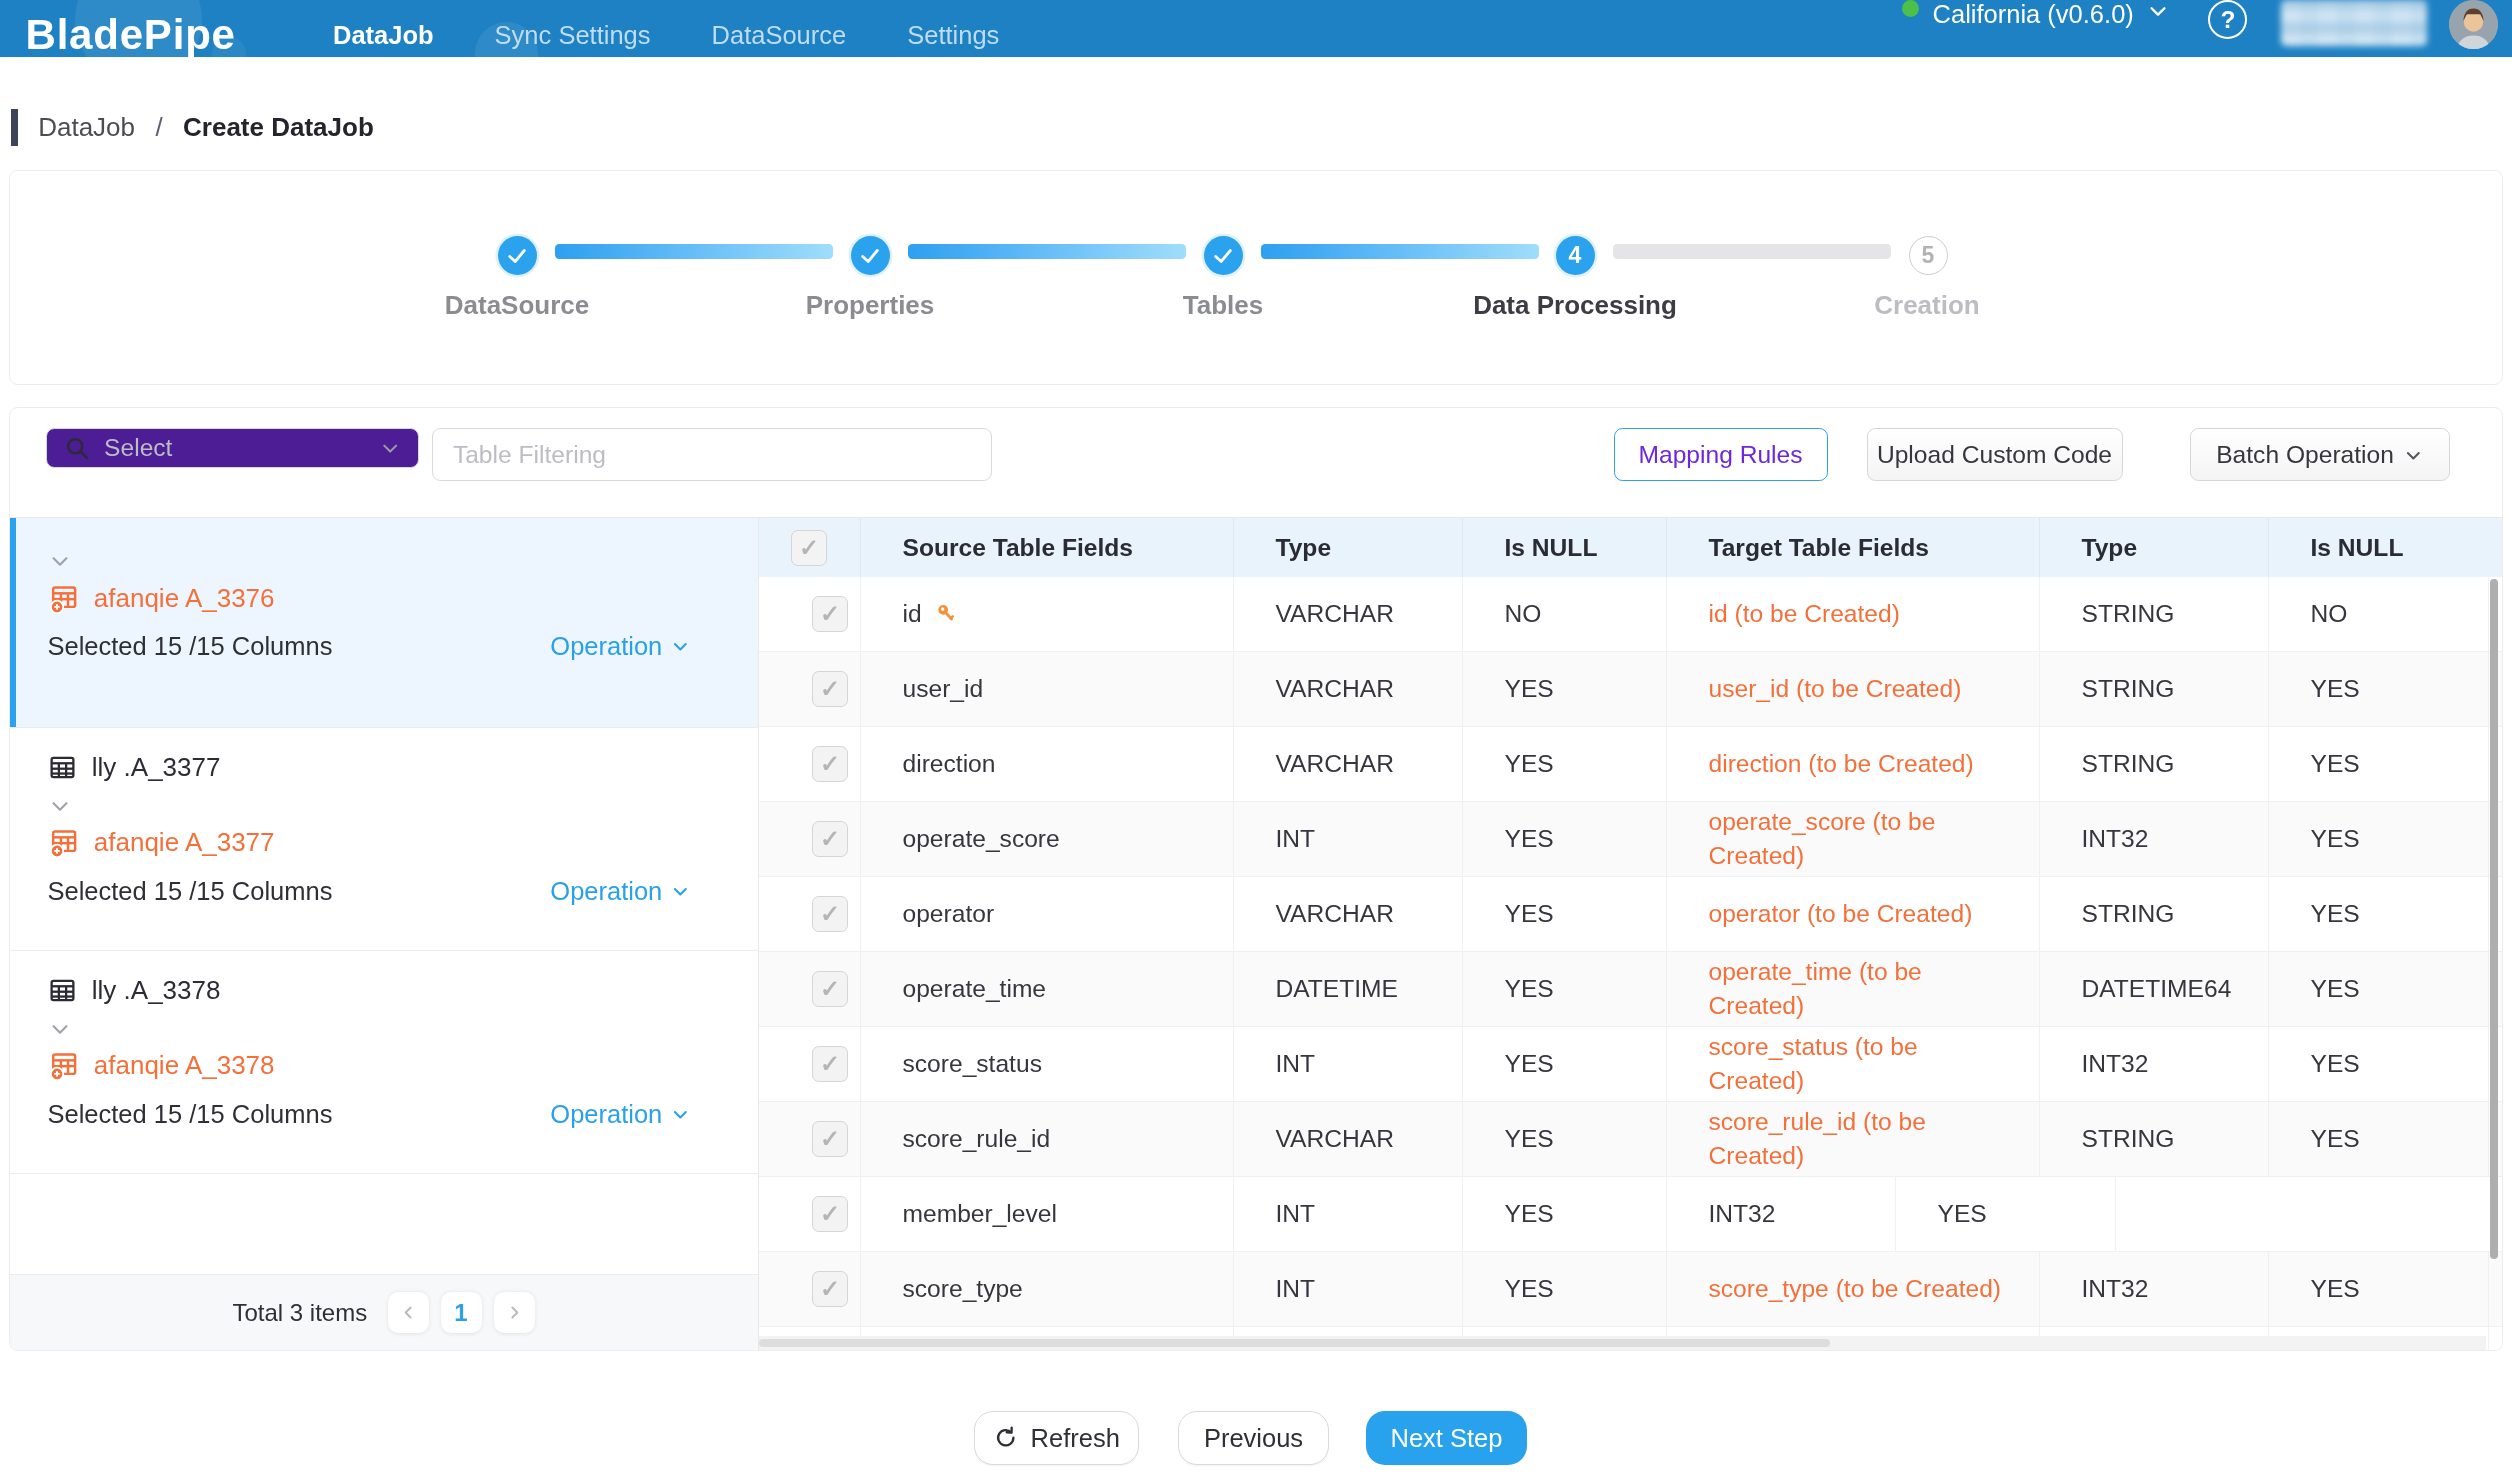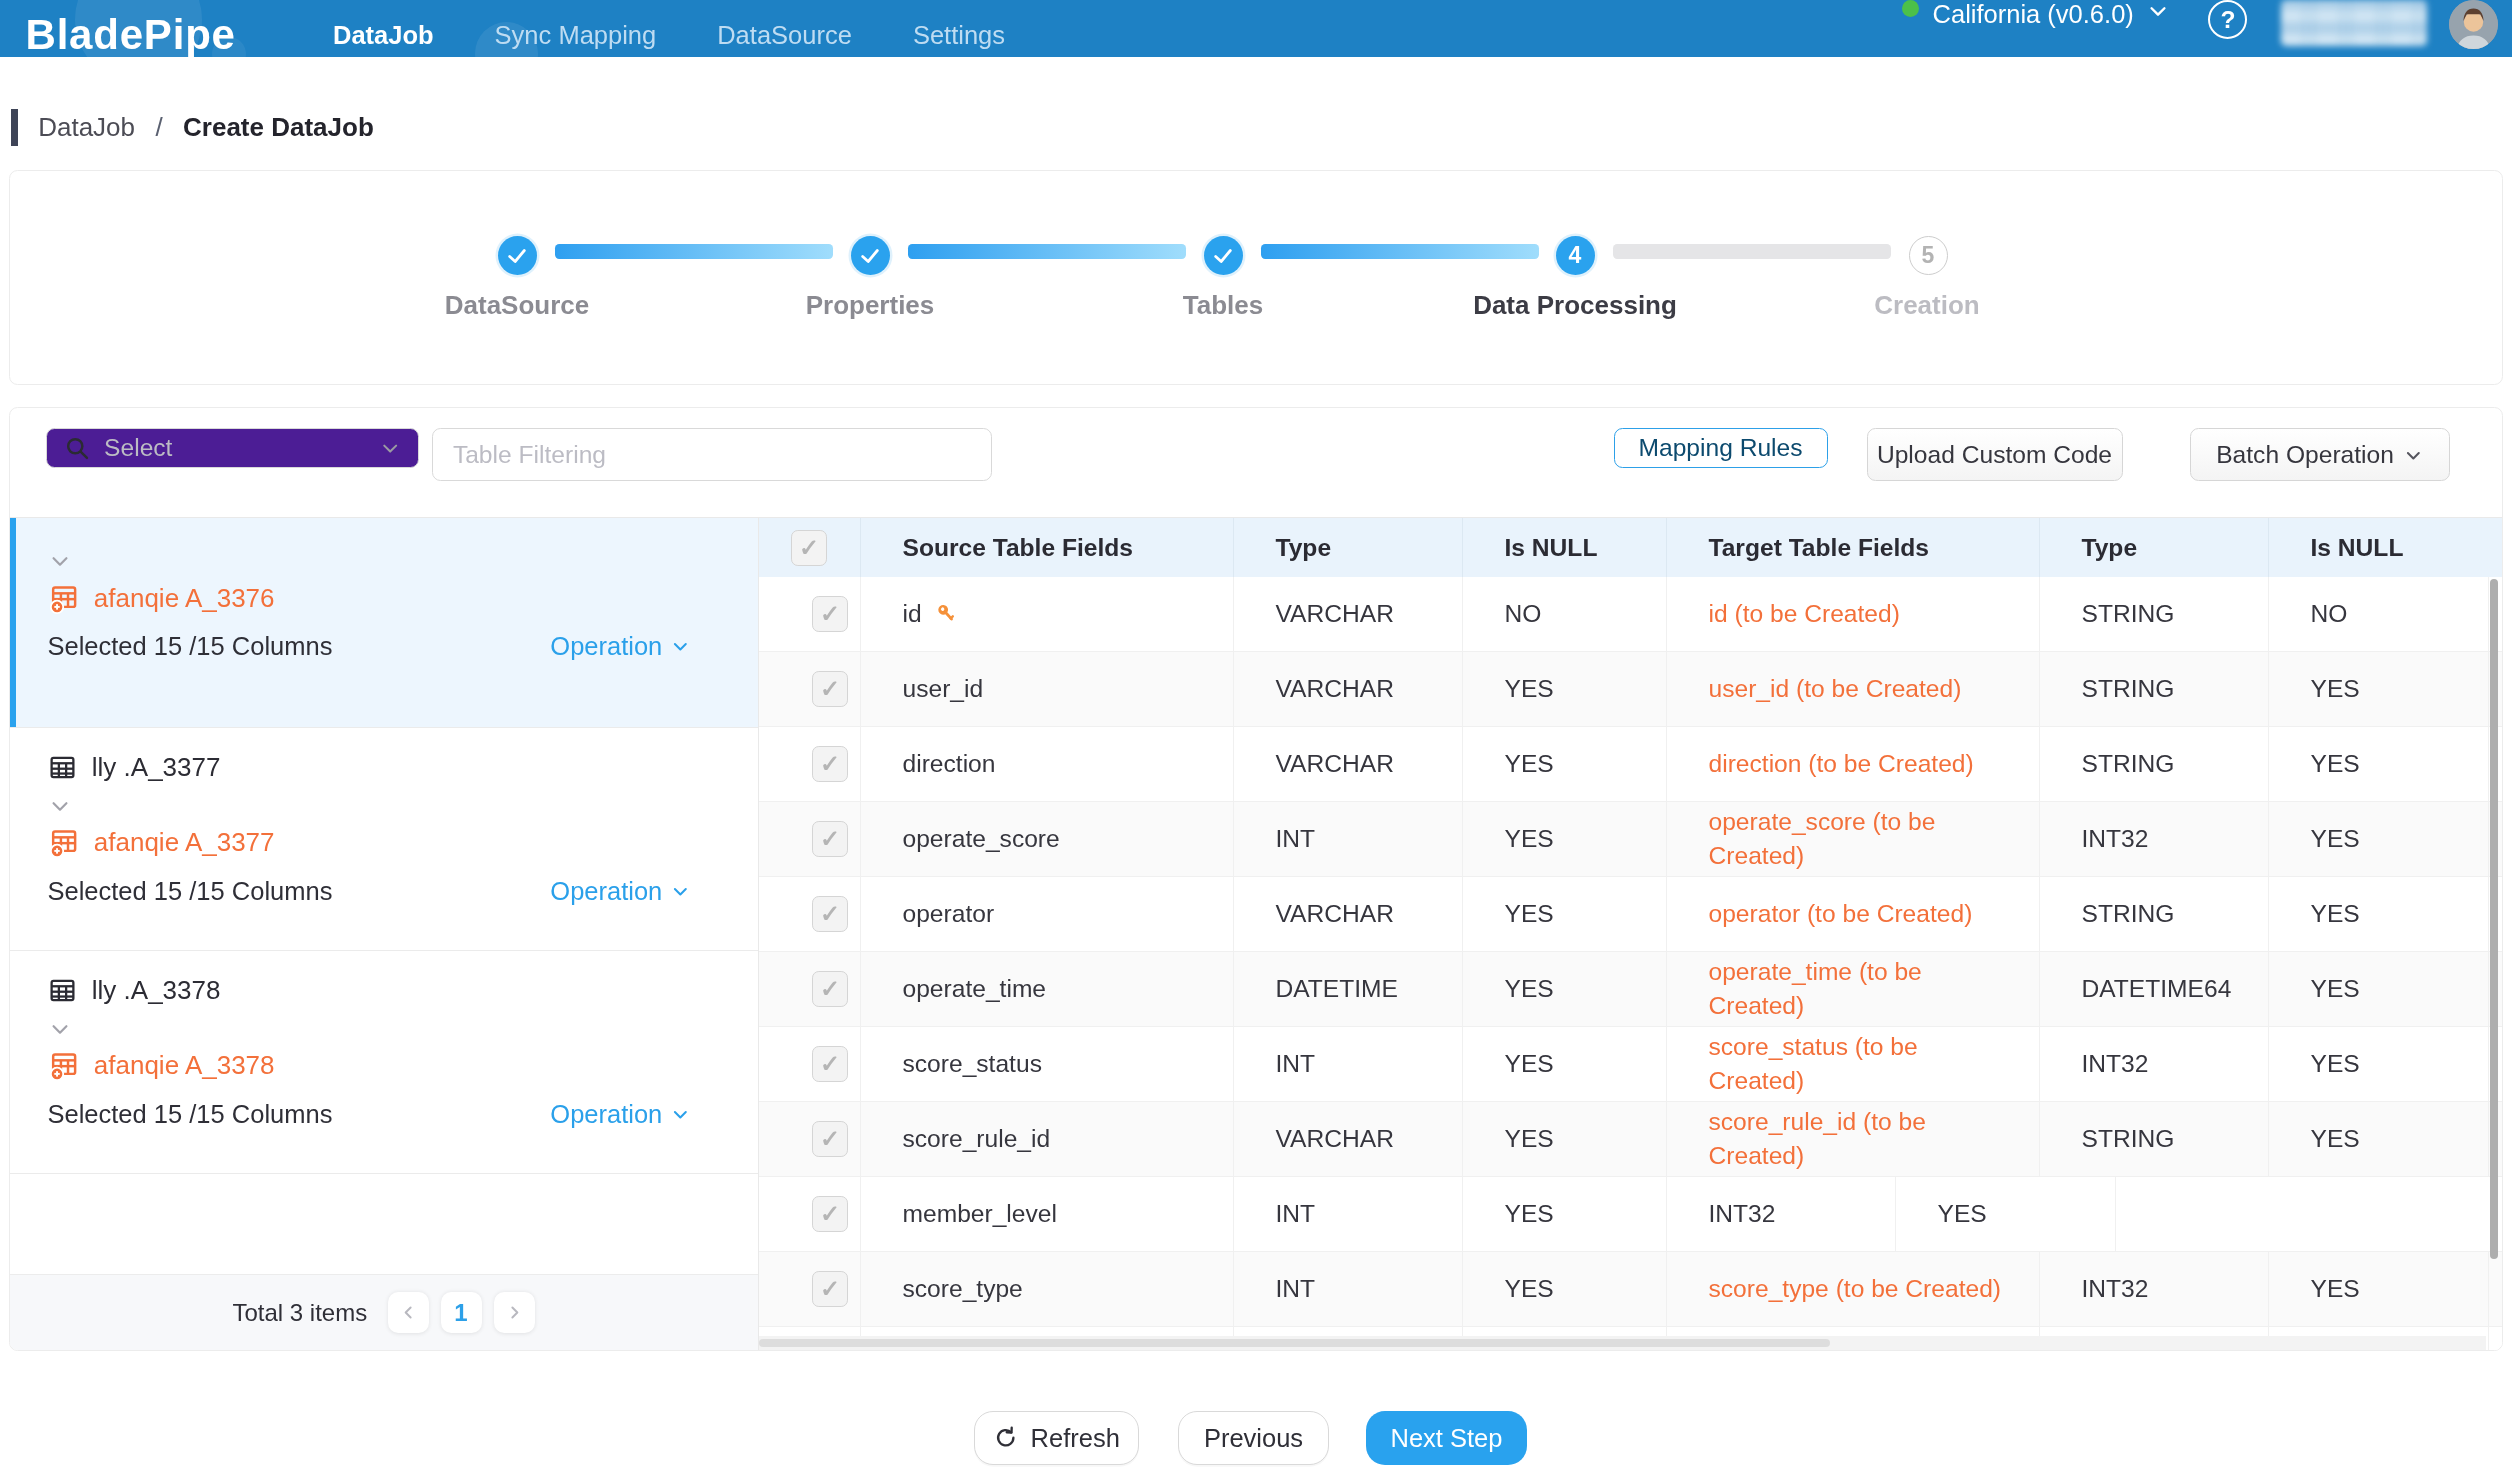--- a/index.html
+++ b/index.html
@@ -72,22 +72,22 @@
     background:#4c1d95; cursor:pointer; }
   .select-box .search-ic { margin-left:17px; display:flex; }
   .select-placeholder { margin-left:13.6px; font-size:24.6px; color:#bcbcc4; flex:1; }
   .select-chev { color:#9a9aa2; margin-right:17px; }
   .filter-input { position:absolute; left:422px; top:20.4px; width:560px; height:53px;
     border:0.8px solid #d9d9d9; border-radius:8.5px; font-size:24.6px; color:#3a3a42;
     padding:0 20.4px; font-family:inherit; outline:none; background:#fff; }
   .filter-input::placeholder { color:#bcbcc4; }
   .btn { display:flex; align-items:center; justify-content:center; font-size:24.6px;
     border-radius:8.5px; cursor:pointer; }
-  .btn-mapping { position:absolute; left:1604px; top:20.4px; width:214px; height:40px;
-    border:1.7px solid #2da0e8; color:#0c4a6e; background:#fff; }
+  .btn-mapping { position:absolute; left:1604px; top:20.4px; width:214px; height:53px;
+    border:1.7px solid #2da0e8; color:#6d28d9; background:#fff; }
   .btn-upload { position:absolute; left:1857px; top:20.4px; width:256px; height:53px;
     border:0.8px solid #d6d6d6; color:#36363e; background:linear-gradient(#ffffff,#f4f4f4); }
   .btn-batch { position:absolute; left:2180px; top:20.4px; width:260px; height:53px;
     border:0.8px solid #d6d6d6; color:#36363e; background:linear-gradient(#ffffff,#f4f4f4); gap:10.2px; }
   .batch-chev { color:#55555e; }
 
   
   .content { position:absolute; top:109px; left:0; right:0; bottom:0;
     border-top:0.8px solid #e9e9e9; display:flex; }
 
@@ -159,21 +159,21 @@
 </head>
 <body>
 
 <div class="navbar">
   <div class="nav-bubble bub1"></div>
   <div class="nav-bubble bub2"></div>
   <div class="nav-bubble bub3"></div>
   <div class="logo">BladePipe</div>
   <div class="nav-menu">
     <div class="nav-item active">DataJob</div>
-    <div class="nav-item">Sync Mapping</div>
+    <div class="nav-item">Sync Settings</div>
     <div class="nav-item">DataSource</div>
     <div class="nav-item">Settings</div>
   </div>
   <div class="nav-right">
     <span class="status-dot"></span>
     <span class="region-label">California (v0.6.0)</span>
     <span class="chev region-chev">
       <svg width="22" height="22" viewBox="0 0 24 24" fill="none" stroke="currentColor" stroke-width="2.6" stroke-linecap="round" stroke-linejoin="round">
           <polyline points="5 9 12 16 19 9"></polyline>
         </svg>

